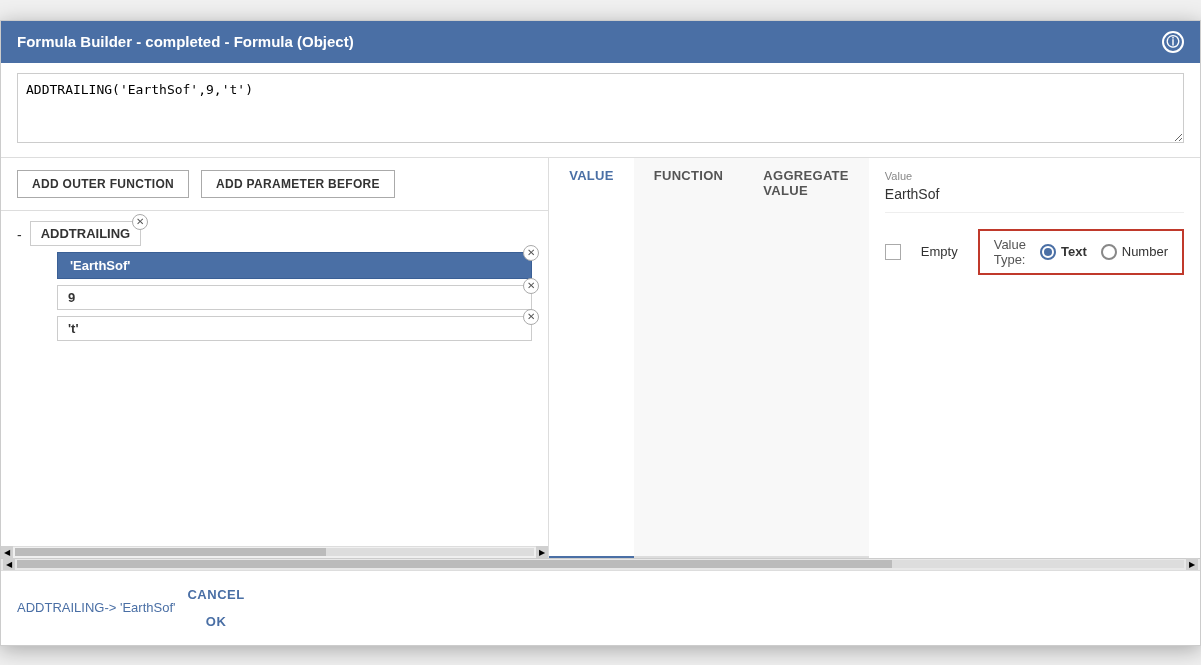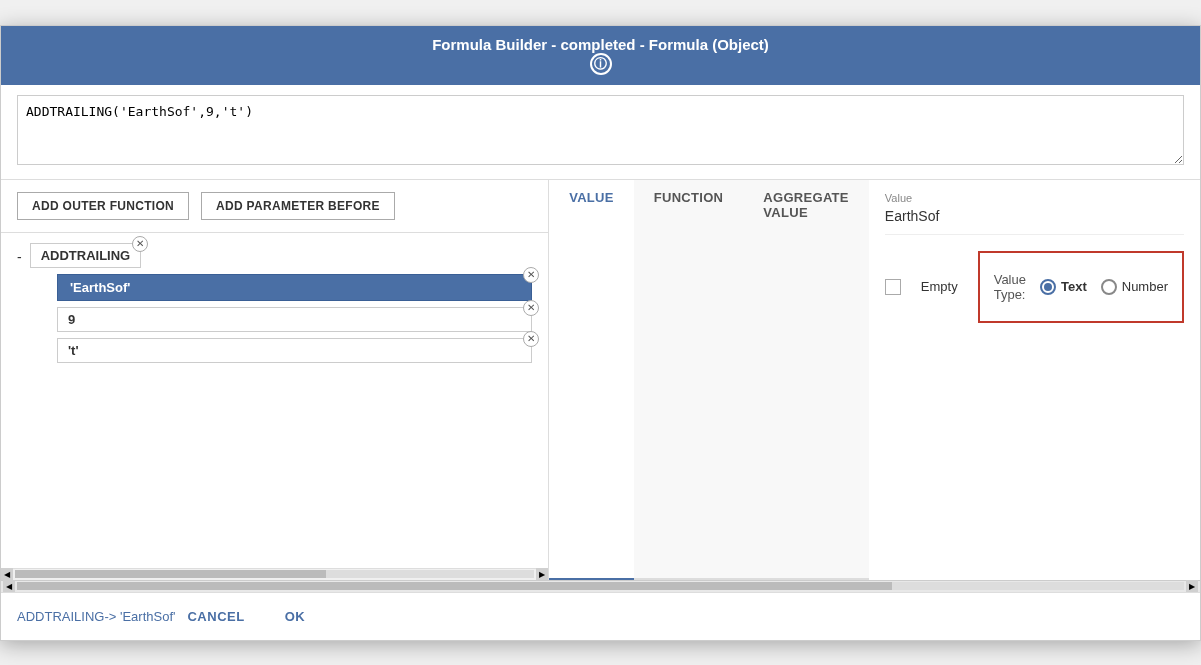--- a/index.html
+++ b/index.html
@@ -16,21 +16,20 @@
     
     .title-bar {
       background: #4a6fa5;
       color: #fff;
       padding: 10px 16px;
       font-size: 15px;
       font-weight: bold;
       display: flex;
       justify-content: space-between;
       align-items: center;
-      flex-direction: column;
     }
     
     .title-bar .info-icon {
       width: 22px;
       height: 22px;
       border: 2px solid #fff;
       border-radius: 50%;
       display: flex;
       align-items: center;
       justify-content: center;
@@ -223,21 +222,21 @@
       flex-shrink: 0;
     }
     
     .empty-label {
       font-size: 13px;
       color: #333;
     }
     
     .value-type-box {
       border: 2px solid #c0392b;
-      padding: 19px 14px;
+      padding: 6px 14px;
       display: flex;
       align-items: center;
       gap: 14px;
     }
     
     .vtype-label {
       font-size: 13px;
       color: #555;
     }
     
@@ -287,21 +286,21 @@
     }
     
     .footer-path {
       font-size: 13px;
       color: #4a6fa5;
       cursor: pointer;
     }
     
     .footer-actions {
       display: flex;
-      gap: 16px;
+      flex-direction: column;
     }
     
     .footer-btn {
       background: transparent;
       border: none;
       padding: 6px 12px;
       font-size: 13px;
       font-weight: bold;
       color: #4a6fa5;
       cursor: pointer;

